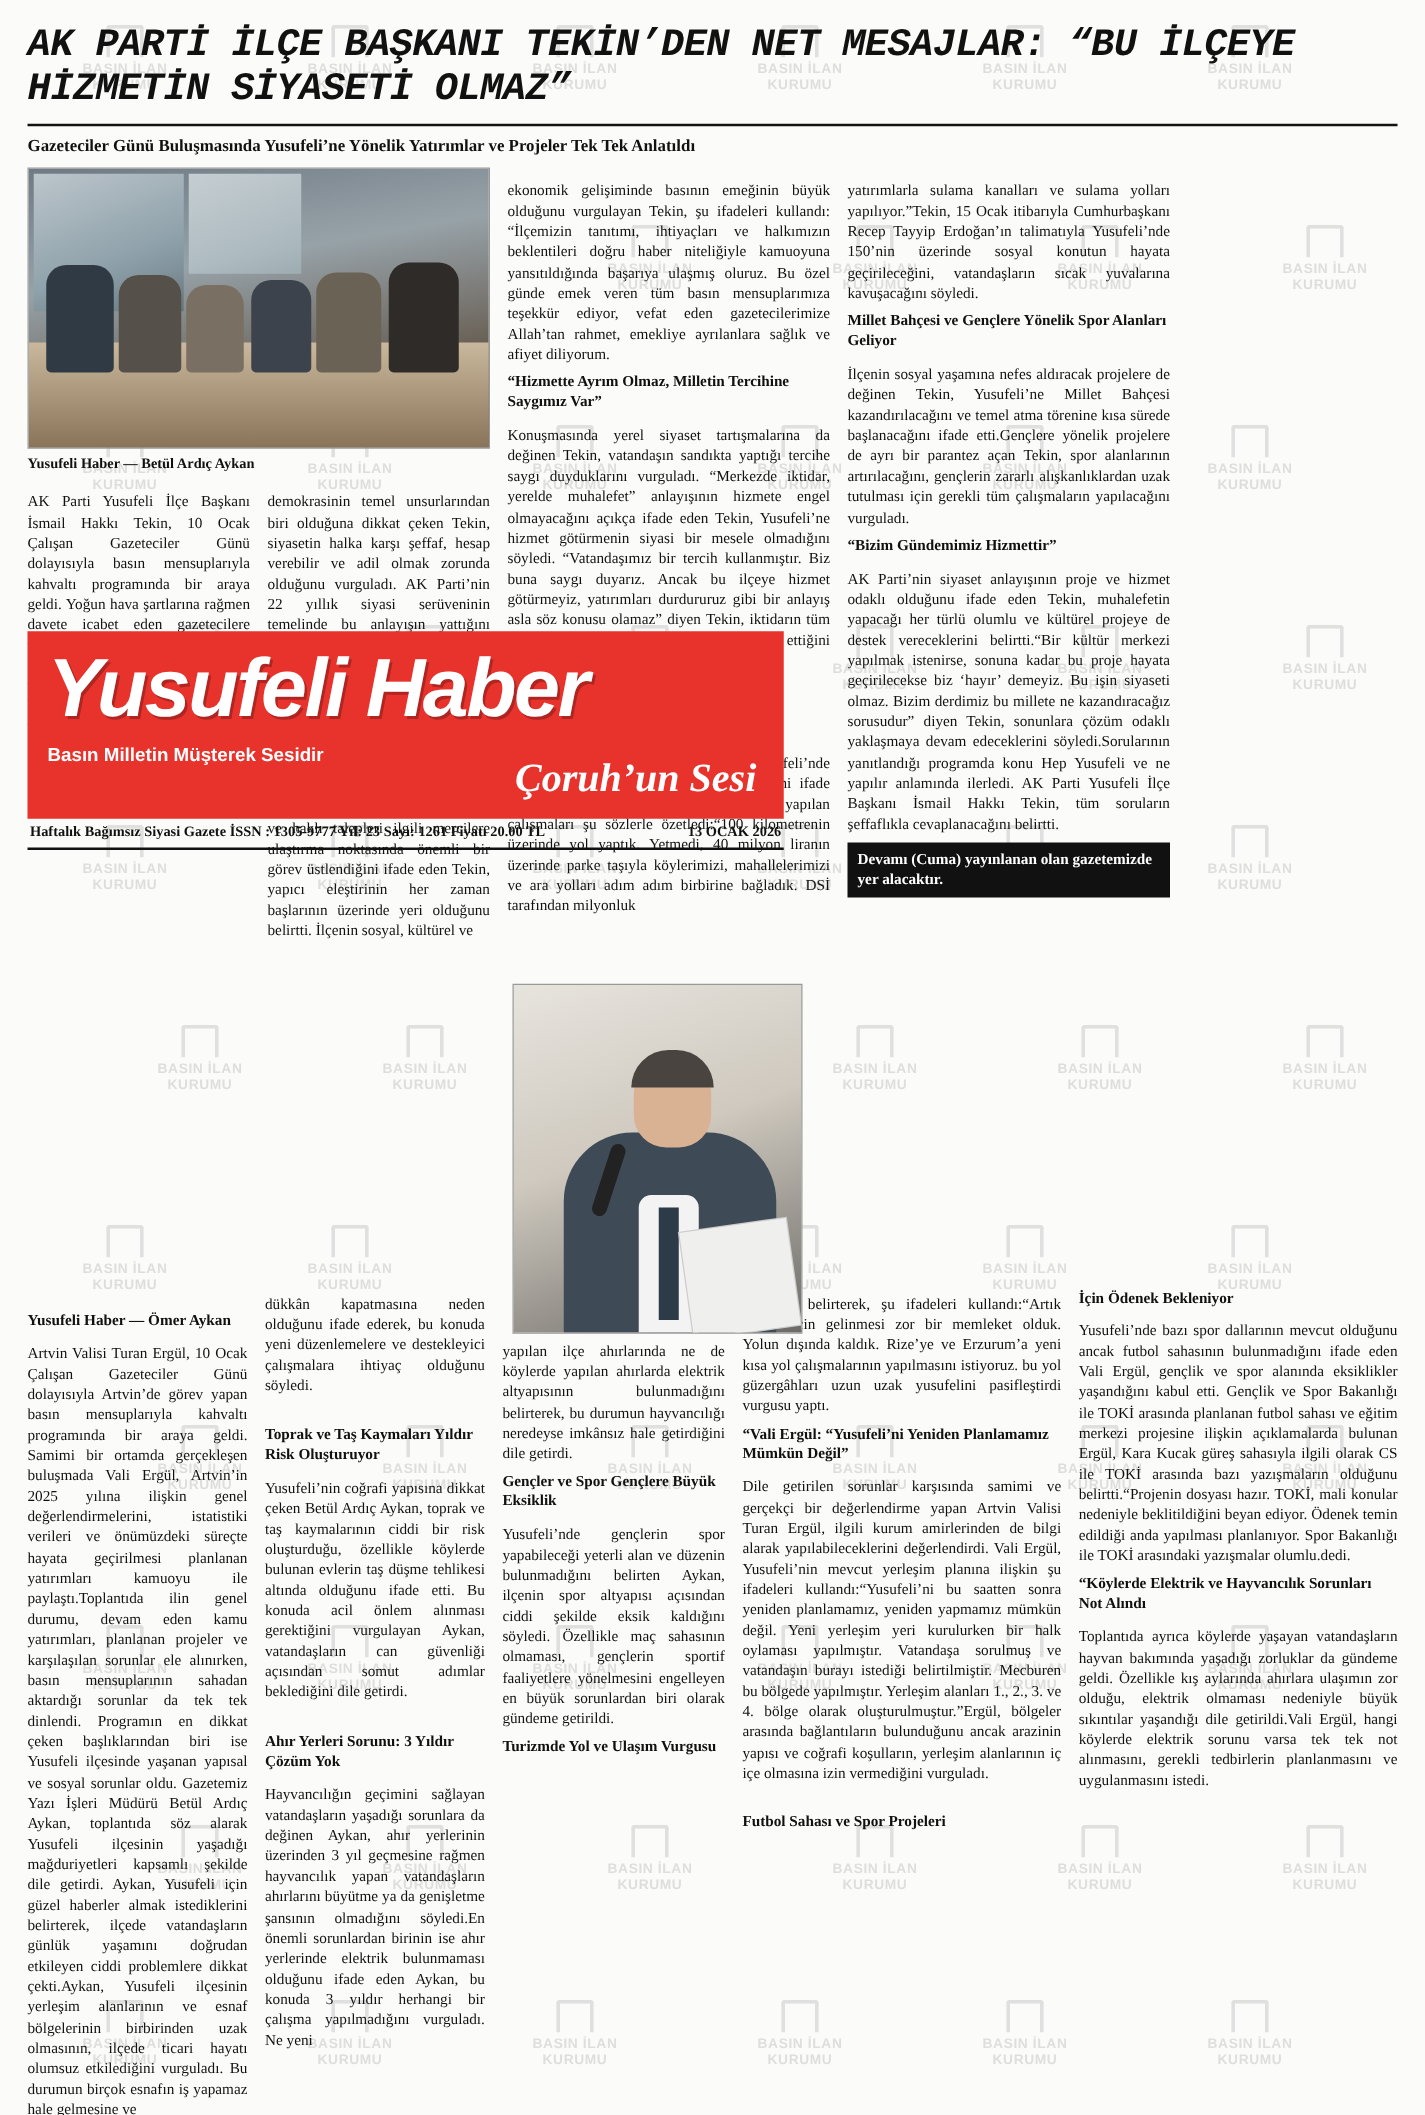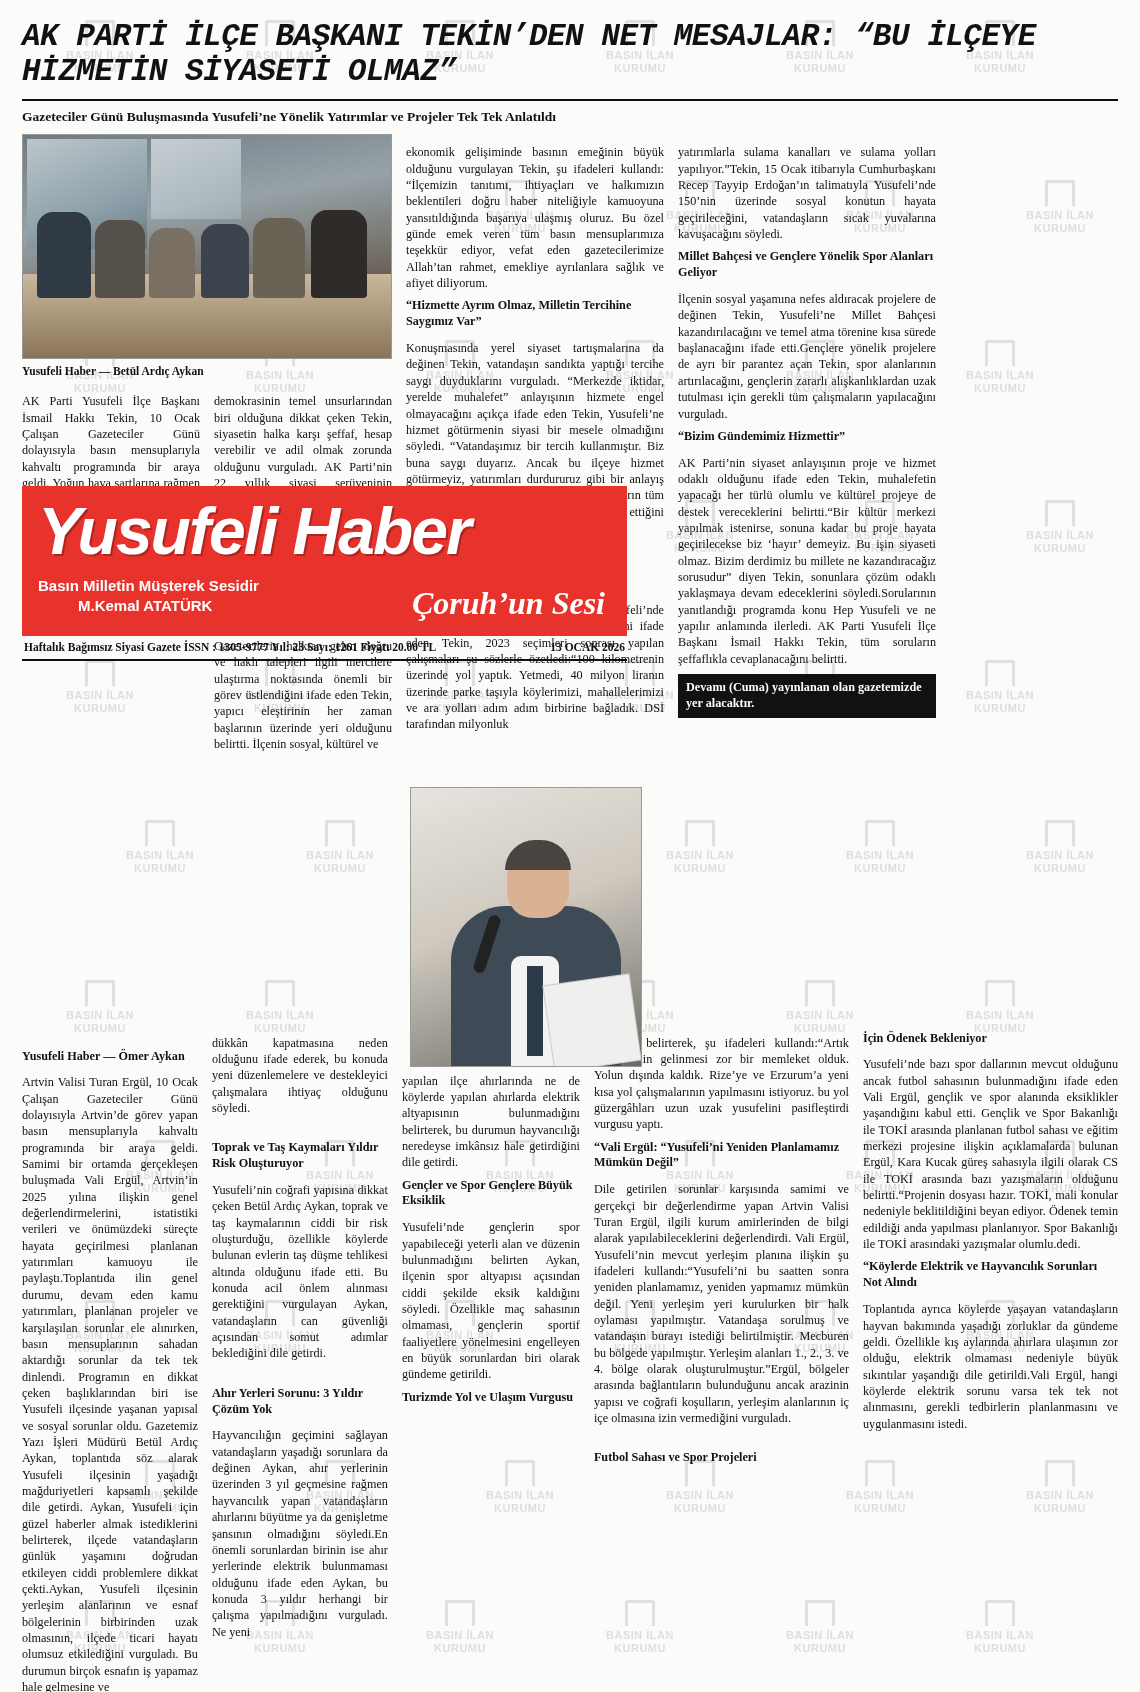--- a/index.html
+++ b/index.html
@@ -91,21 +91,21 @@
     font-weight:bold; font-size:12.2px; line-height:1.3;
     text-align:left; margin:6px 0 4px 0;
   }
   .sub-l {
     font-weight:bold; font-size:12.2px; line-height:1.3;
     margin:24px 0 3px 0;
   }
 
   
   .masthead {
-    margin:8px 0 0 0;
+    margin:27px 0 0 0;
     background:#e8322c;
     color:#fff;
     height:150px;
     position:relative;
     padding:8px 16px;
     overflow:hidden;
   }
   .mast-title {
     font-family:"Liberation Sans", sans-serif;
     font-weight:bold; font-style:italic;
@@ -310,21 +310,20 @@
         <p class="body">AK Parti’nin siyaset anlayışının proje ve hizmet odaklı olduğunu ifade eden Tekin, muhalefetin yapacağı her türlü olumlu ve kültürel projeye de destek vereceklerini belirtti.“Bir kültür merkezi yapılmak istenirse, sonuna kadar bu proje hayata geçirilecekse biz ‘hayır’ demeyiz. Bu işin siyaseti olmaz. Bizim derdimiz bu millete ne kazandıracağız sorusudur” diyen Tekin, sonunlara çözüm odaklı yaklaşmaya devam edeceklerini söyledi.Sorularının yanıtlandığı programda konu Hep Yusufeli ve ne yapılır anlamında ilerledi. AK Parti Yusufeli İlçe Başkanı İsmail Hakkı Tekin, tüm soruların şeffaflıkla cevaplanacağını belirtti.</p>
         <div class="blackbox">Devamı (Cuma) yayınlanan olan gazetemizde yer alacaktır.</div>
       </div>
     </div>
 
     <div style="position:absolute; left:22px; top:478px; width:605px; z-index:5;">
       <div class="masthead">
         <div class="mast-title">Yusufeli Haber</div>
         <div class="mast-sub">
           <div>Basın Milletin Müşterek Sesidir</div>
-          <div class="l2">M.Kemal ATATÜRK</div>
         </div>
         <div class="mast-script">Çoruh’un Sesi</div>
       </div>
       <div class="infobar">
         <span>Haftalık Bağımsız Siyasi Gazete İSSN : 1305-9777  Yıl: 23  Sayı: 1261 Fiyatı 20.00 TL</span>
         <span>13 OCAK 2026</span>
       </div>
 
     </div>
 

